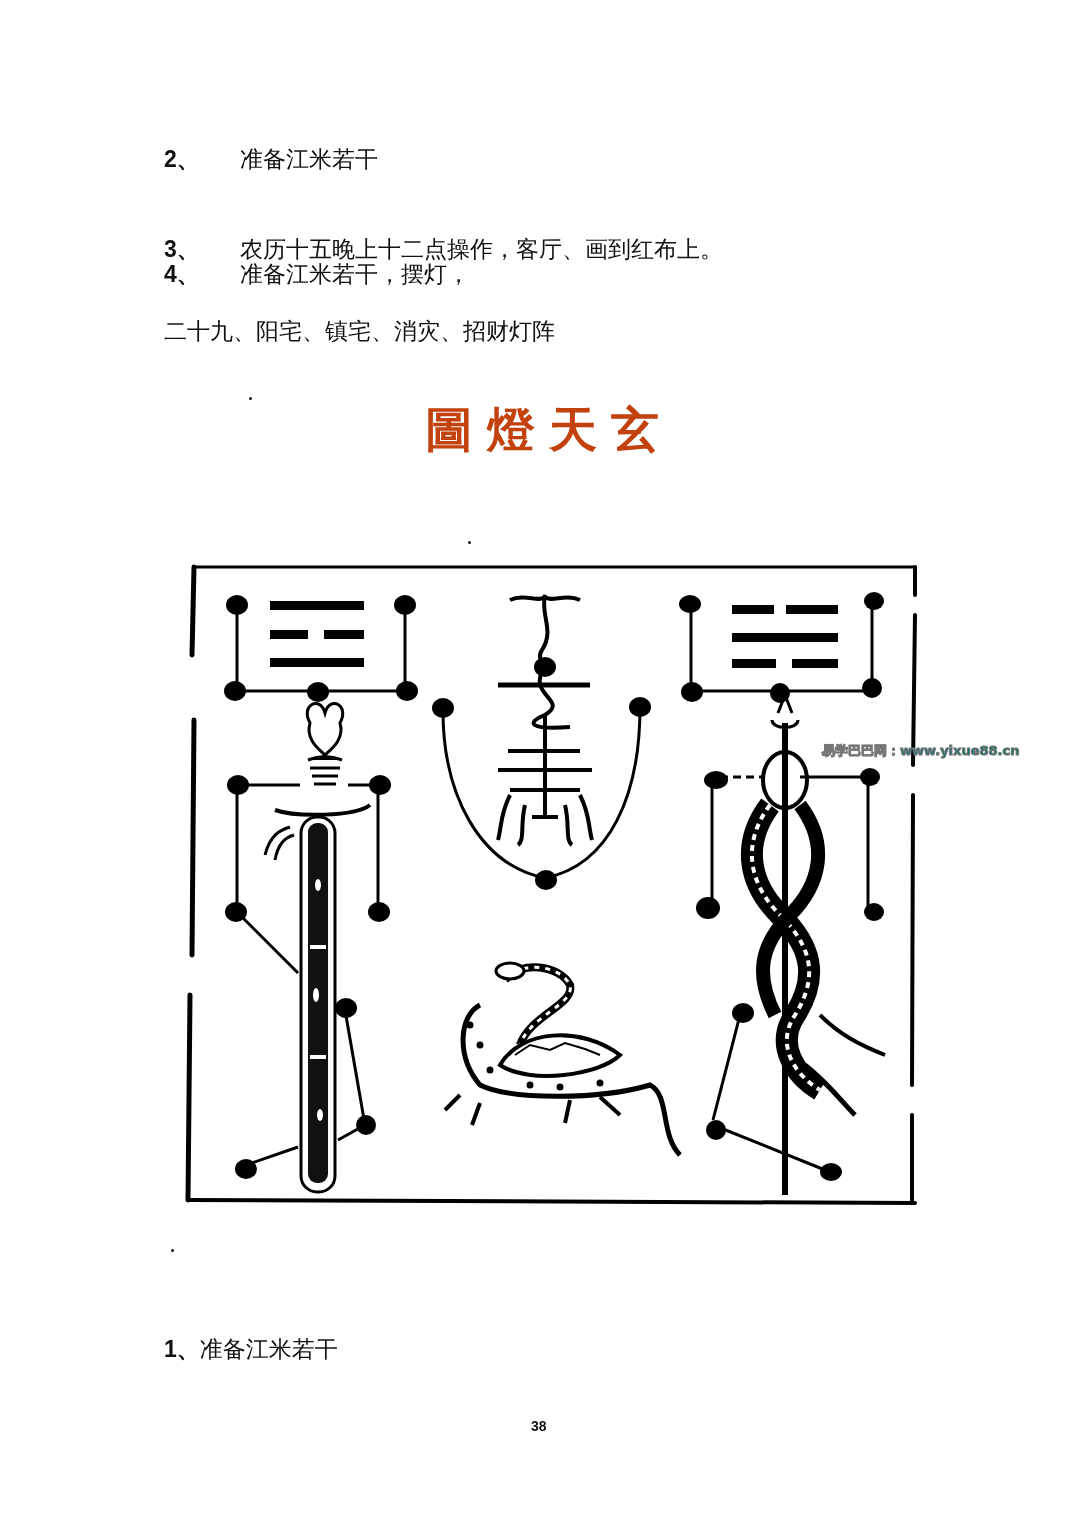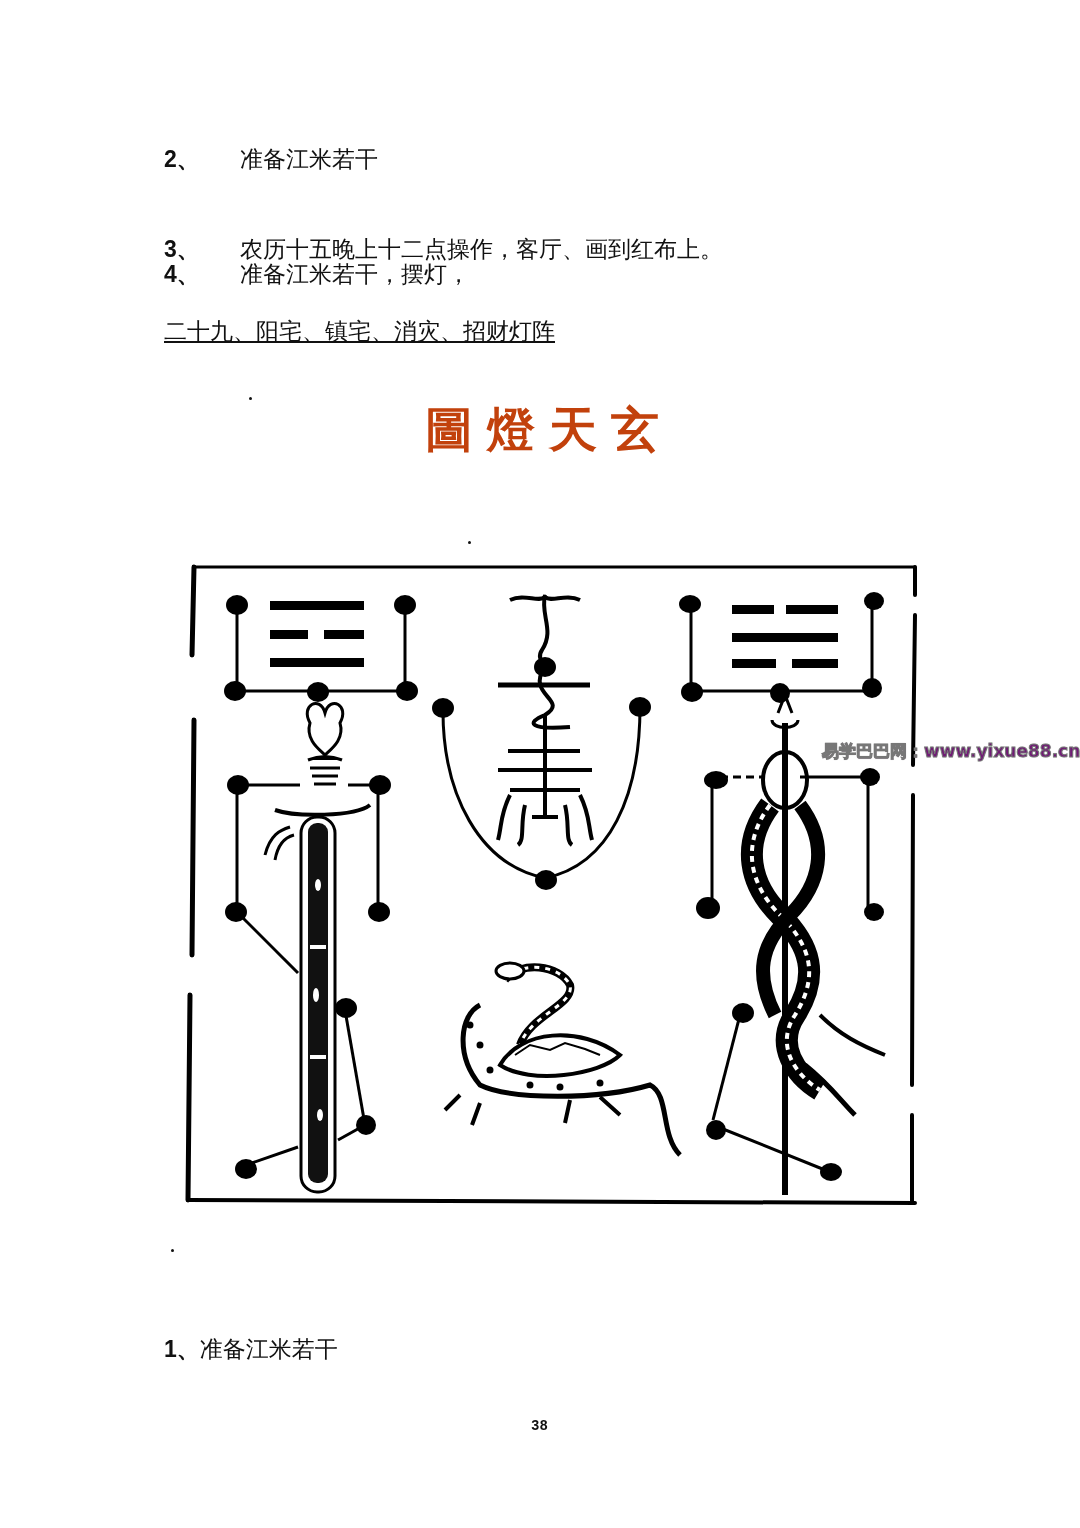--- a/index.html
+++ b/index.html
@@ -5,39 +5,39 @@
   html, body { margin:0; padding:0; background:#ffffff; }
   body { width:1080px; height:1528px; position:relative; overflow:hidden;
          font-family:"DejaVu Sans", "Liberation Sans", sans-serif; color:#111; }
   .line { position:absolute; font-size:23px; line-height:30px; white-space:nowrap; }
   .num { font-weight:bold; font-family:"Liberation Sans", sans-serif; display:inline-block; }
   .item .num { width:76px; }
   .title { position:absolute; left:425px; top:398px; font-family:"DejaVu Serif", serif;
            font-size:48px; letter-spacing:14px; font-weight:bold; color:#c2410c; }
   .dot-mark { position:absolute; width:3px; height:3px; background:#111; border-radius:50%; }
   .figure { position:absolute; left:180px; top:555px; width:740px; height:660px; }
-  .watermark { position:absolute; left:822px; top:738px; font-size:17px; line-height:26px;
-               color:#701a75; font-weight:bold; font-family:"DejaVu Sans", sans-serif;
+  .watermark { position:absolute; left:822px; top:738px; font-size:13px; line-height:26px;
+               color:#0f766e; font-weight:bold; font-family:"DejaVu Sans", sans-serif;
                -webkit-text-stroke:1px #777; text-shadow:0 0 1px #555; white-space:nowrap; }
   .pagenum { position:absolute; left:531px; top:1418px; font-size:14px; font-weight:bold;
-             font-family:Liberation Mono, monospace; }
+             font-family:Liberation Sans, sans-serif; }
 </style>
 </head>
 <body>
 
 <div class="line item" style="left:164px; top:144px;">
   <span class="num">2、</span><span>准备江米若干</span>
 </div>
 <div class="line item" style="left:164px; top:202px;margin-top:32px;">
   <span class="num">3、</span><span>农历十五晚上十二点操作，客厅、画到红布上。</span>
 </div>
 <div class="line item" style="left:164px; top:259px;">
   <span class="num">4、</span><span>准备江米若干，摆灯，</span>
 </div>
-<div class="line" style="left:164px; top:316px;text-decoration:underline;">二十九、阳宅、镇宅、消灾、招财灯阵</div>
+<div class="line" style="left:164px; top:316px;">二十九、阳宅、镇宅、消灾、招财灯阵</div>
 
 <div class="dot-mark" style="left:249px; top:397px;"></div>
 <div class="title">圖燈天玄</div>
 <div class="dot-mark" style="left:468px; top:541px;"></div>
 
 <div class="figure">
   <svg width="740" height="660" viewBox="0 0 740 660" xmlns="http://www.w3.org/2000/svg">
     <g stroke="#000" fill="none" stroke-linecap="round">
 
       <path d="M14 12 L735 12" stroke-width="3"></path>

